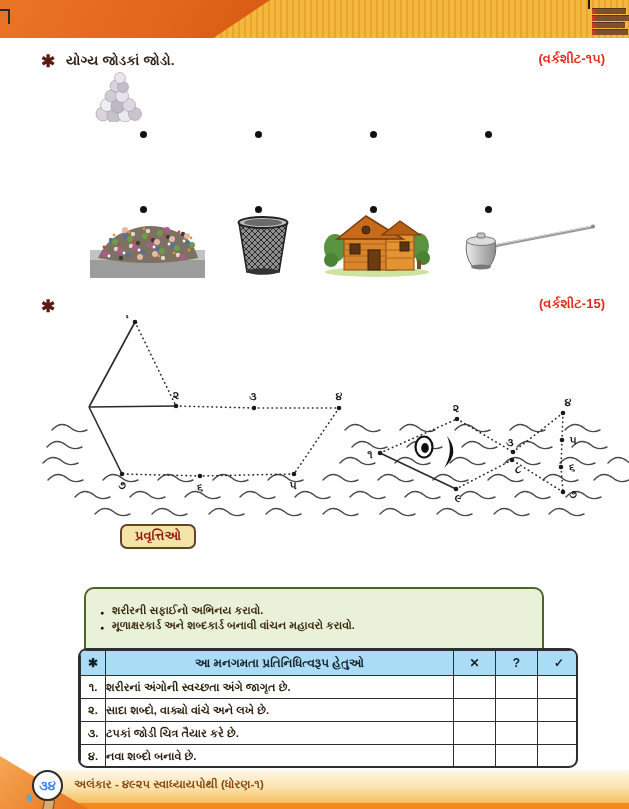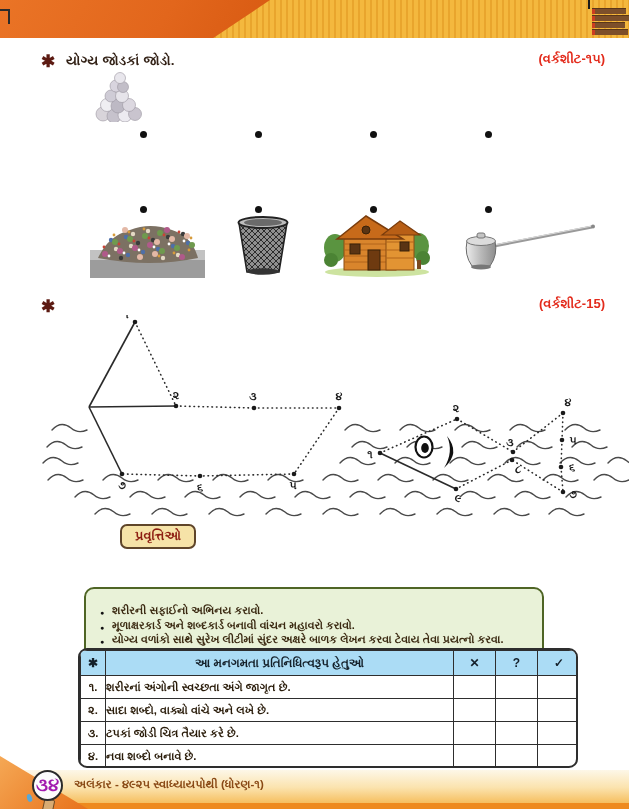--- a/index.html
+++ b/index.html
@@ -57,21 +57,21 @@
   col.c0{width:25px;} col.c1{width:348px;} col.c2{width:42px;} col.c3{width:42px;} col.c4{width:43px;}
 
   
   .footer{position:absolute;left:0;top:770px;width:629px;height:39px;
           background:linear-gradient(180deg,#fdf7e8 0%,#fbe3ae 45%,#f6c164 82%,#f3ae46 100%);}
   .footer-strip{position:absolute;left:0;bottom:0;width:100%;height:6px;background:#ee8a1e;}
   .corner-orange{position:absolute;left:0;top:756px;width:88px;height:53px;z-index:1;
           background:linear-gradient(135deg,#f5a855,#e8721b);clip-path:polygon(0 0,100% 100%,0 100%);}
   .badge{position:absolute;left:32px;top:770px;width:31px;height:31px;border-radius:50%;background:#fcfcfc;
          border:2.5px solid #2b2b2b;z-index:3;display:flex;align-items:center;justify-content:center;
-         font-size:18px;font-weight:bold;color:#a21caf;box-sizing:border-box;}
+         font-size:13px;font-weight:bold;color:#3b82f6;box-sizing:border-box;}
   .badge-handle{position:absolute;left:43px;top:799px;width:9px;height:12px;background:#d8ab72;
          border:1.5px solid #6d4a24;border-radius:2px;transform:rotate(12deg);z-index:2;}
   .teardrop{position:absolute;left:27px;top:794px;width:5px;height:8px;background:#58a8d8;
          border-radius:50% 50% 50% 50%/60% 60% 40% 40%;transform:rotate(-18deg);z-index:4;}
   .footer-text{position:absolute;left:74px;top:778px;font-size:11.5px;font-weight:bold;color:#8a4a16;z-index:3;}
 </style>
 </head>
 <body>
 
 <div class="page">
@@ -354,21 +354,20 @@
         <circle cx="456" cy="489" r="2.3" fill="#1a1a1a"></circle>
         <text x="458" y="502" text-anchor="middle" class="dp-label">૯</text>
       </g>
   </svg>
 
   <div class="act-tab">પ્રવૃત્તિઓ</div>
   <div class="act-box">
     <ul class="act-list" id="act-list">
         <li>શરીરની સફાઈનો અભિનય કરાવો.</li>
         <li>મૂળાક્ષરકાર્ડ અને શબ્દકાર્ડ બનાવી વાંચન મહાવરો કરાવો.</li>
-        <li>યોગ્ય વળાંકો સાથે સુરેખ લીટીમાં સુંદર અક્ષરે બાળક લેખન કરવા ટેવાય તેવા પ્રયત્નો કરવા.</li>
       </ul>
   </div>
 
   <div class="tbl-wrap">
     <table class="obj">
       <colgroup>
           <col class="c0">
           <col class="c1">
           <col class="c2">
           <col class="c3">

